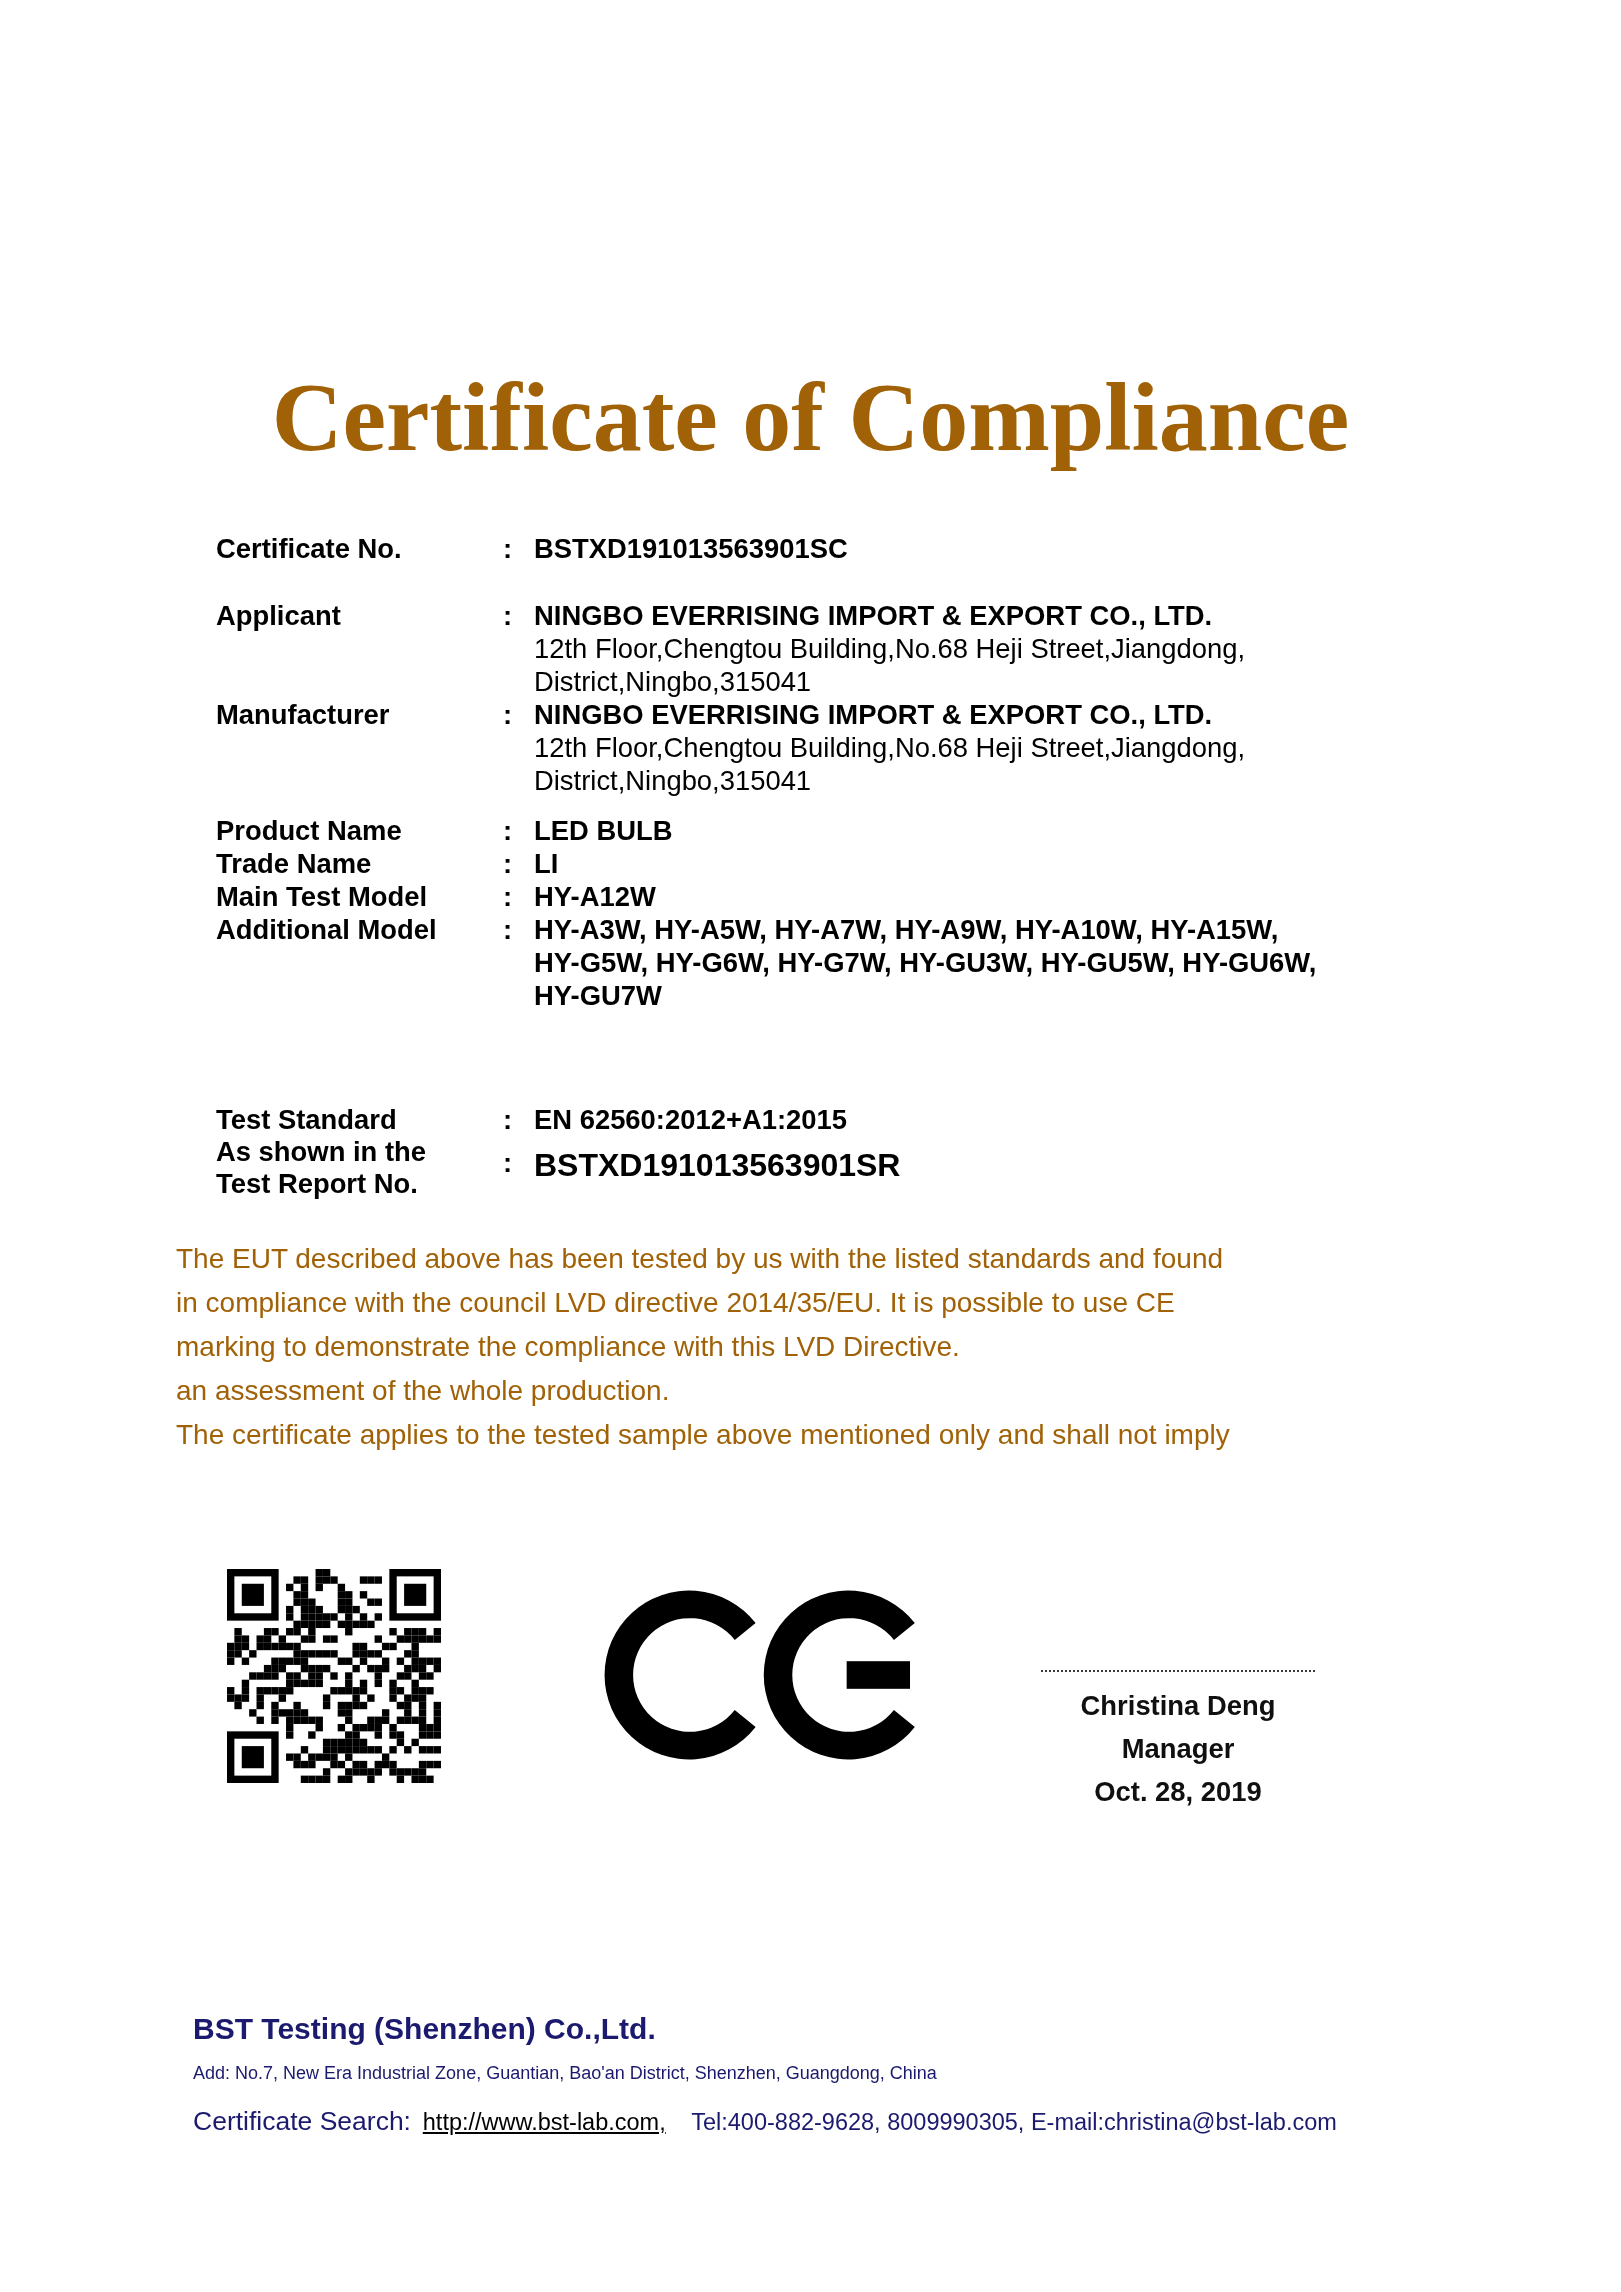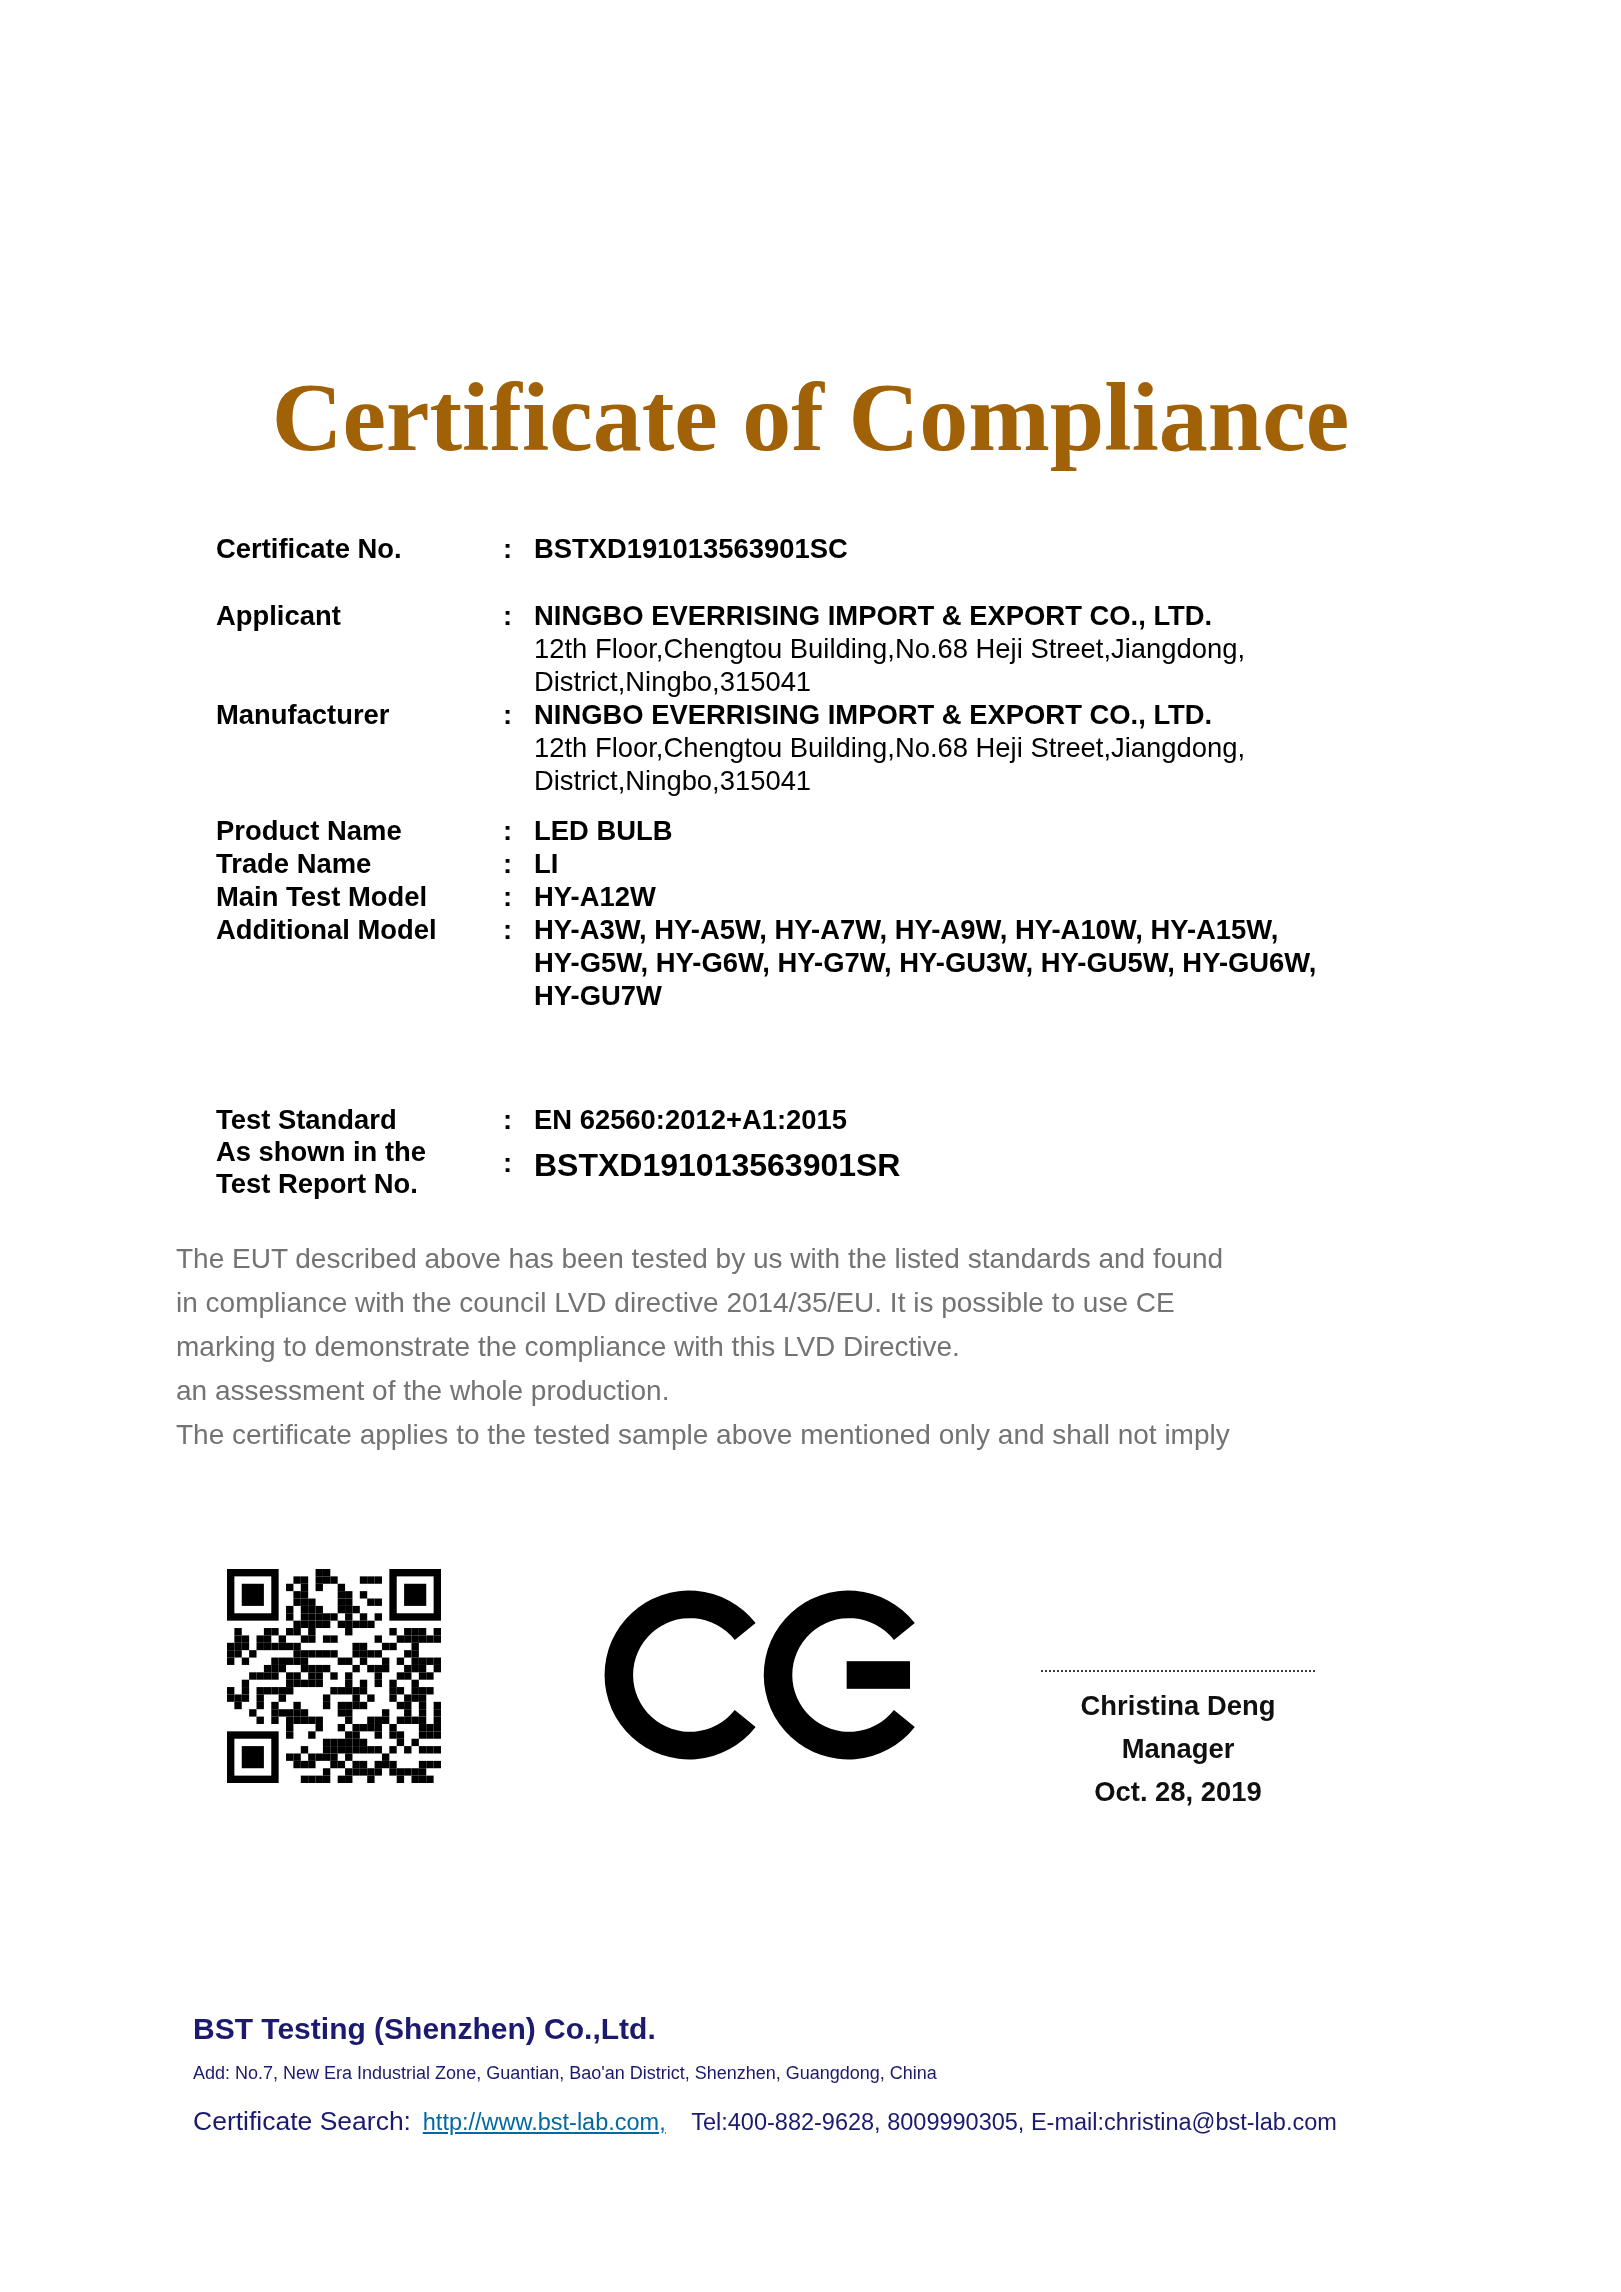--- a/index.html
+++ b/index.html
@@ -29,35 +29,35 @@
   
   .test{position:absolute; left:216px; top:1104px; width:1235px; font-size:27.4px; line-height:32px; display:flex;}
   .test .lbls{flex:0 0 287px; font-weight:bold;}
   .test .vals{flex:1;}
   .trow{display:flex; align-items:flex-start;}
   .trow .col{flex:0 0 31px; font-weight:bold;}
   .trow .val{font-weight:bold;}
   .trow.report{margin-top:10.8px;}
   .trow.report .val{font-size:32px; line-height:37px;}
   
-  .body-text{position:absolute; left:176px; top:1237px; width:1274px; font-size:28px; line-height:44px; color:#737373;}
+  .body-text{position:absolute; left:176px; top:1237px; width:1274px; font-size:28px; line-height:44px; color:#a16207;}
   .body-text div{white-space:nowrap;}
   
   .qr{position:absolute; left:227px; top:1569px;}
   .ce{position:absolute; left:603px; top:1568px;}
   
   .sig{position:absolute; left:1031px; top:1670px; width:294px; text-align:center;}
   .sig .dots{width:274px; margin:0 auto 11.8px auto; border-top:2.9px dotted #3c3c3c; height:0;}
   .sig .line{font-weight:bold; font-size:27.4px; line-height:43px; color:#101010;}
   
   .footer{position:absolute; left:193px; top:2012px; width:1274px; color:#1b1a6e;}
   .f-company{font-size:30px; font-weight:bold;}
   .f-address{font-size:18px; margin-top:16.7px;}
   .f-search{margin-top:22.5px; font-size:26.5px; white-space:nowrap;}
-  .f-search .url{font-size:23.5px; text-decoration:underline; color:#0369a1; margin-left:11.8px; cursor:pointer;}
+  .f-search .url{font-size:23.5px; text-decoration:underline; color:#000000; margin-left:11.8px; cursor:pointer;}
   .f-search .contact{font-size:23.5px; margin-left:25.5px;}
 </style>
 </head>
 <body>
 
 <div class="page">
 
   <div class="title">Certificate of Compliance</div>
 
   <div class="info">

